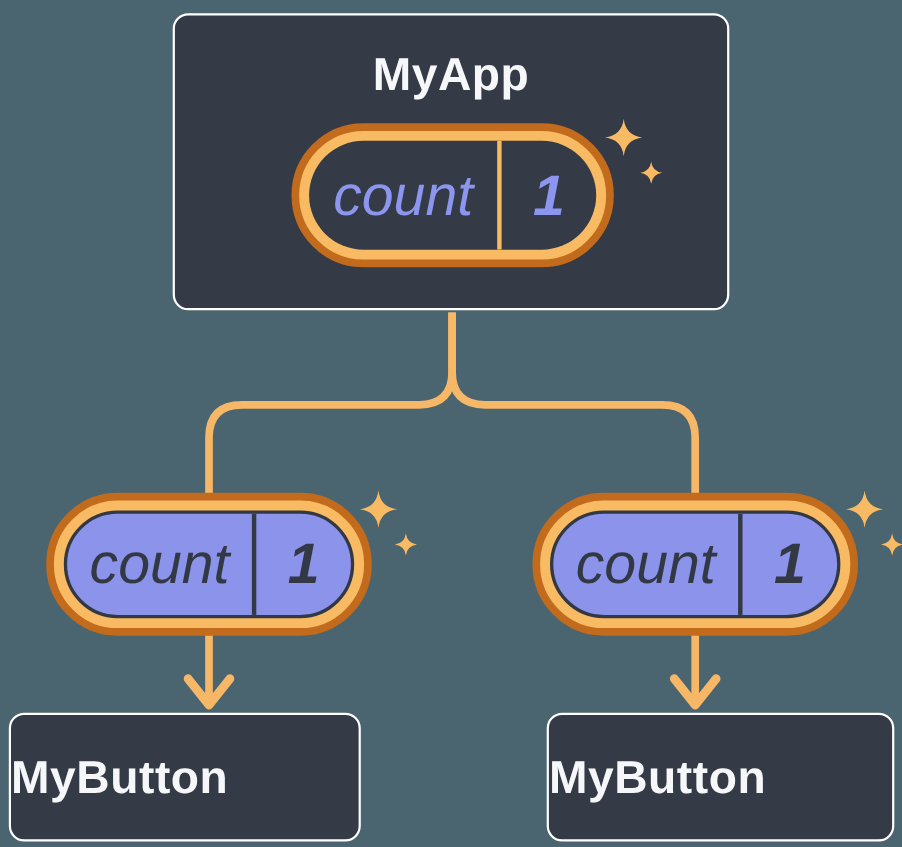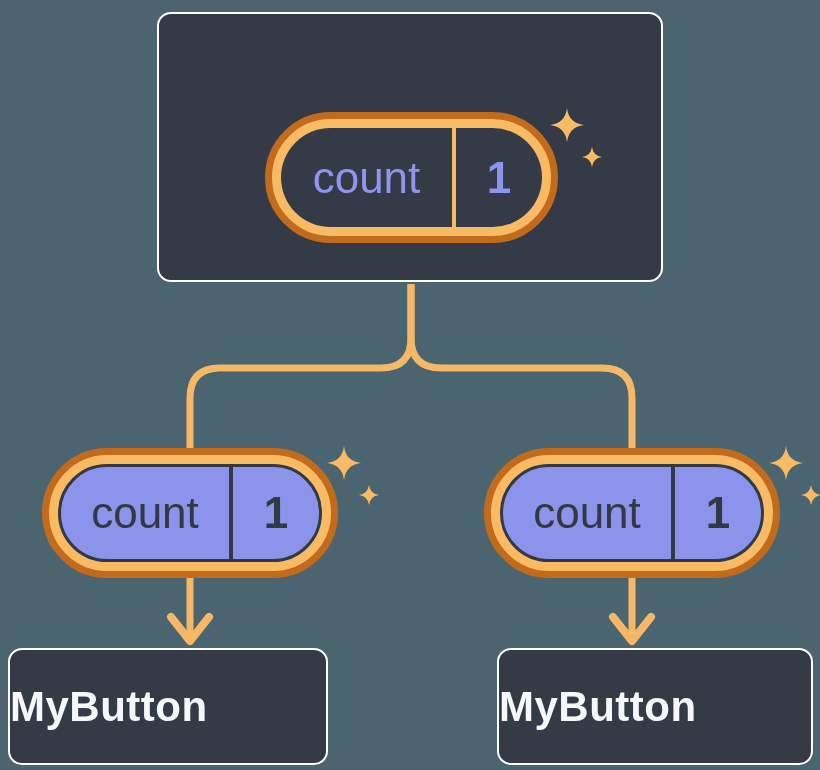--- a/index.html
+++ b/index.html
@@ -80,22 +80,23 @@
     background: var(--surface-dark, #343A46);
   }
   .pill.light .pill-body {
     background: var(--purple-fill, #8B93EA);
     border: 3px solid var(--dark-text, #323844);
   }
   .cell {
     display: flex;
     align-items: center;
     justify-content: center;
-    font-size: 44px;
+    font-size: 52px;
     white-space: nowrap;
+    font-style: italic;
   }
   .cell.key { flex: 0 0 171px; }
   .pill.light .cell.key { flex: 0 0 168px; }
   .cell.val { flex: 1 1 auto; font-weight: 700; }
   .divider { flex: 0 0 4px; }
   .pill.dark .divider { background: var(--orange-light, #F8BB63); }
   .pill.light .divider { background: var(--dark-text, #323844); }
   .pill.dark .cell.key { color: var(--periwinkle-text, #8C96EE); font-weight: 400; }
   .pill.dark .cell.val { color: var(--periwinkle-text, #8C96EE); }
   .pill.light .cell.key { color: var(--dark-text, #323844); font-weight: 500; }
@@ -119,20 +120,21 @@
   <svg class="wires" width="820" height="770" viewBox="0 0 820 770">
     <path d="M411,284 V338 Q411,368 381,368 H220 Q190,368 190,398 V450"></path>
     <path d="M411,284 V338 Q411,368 441,368 H602 Q632,368 632,398 V450"></path>
     <path d="M190,560 V636"></path>
     <path class="head" d="M171,617 L190,641 L209,617"></path>
     <path d="M632,560 V636"></path>
     <path class="head" d="M613,617 L632,641 L651,617"></path>
   </svg>
 
   <div class="node root" style="left:157px; top:12px; width:506px; height:270px;">
+    <div class="node-title">MyApp</div>
 
     <div class="pill dark" style="left:106px; top:98px; width:293px; height:131px;">
       <div class="pill-body">
         <div class="cell key">count</div>
         <div class="divider"></div>
         <div class="cell val">1</div>
       </div>
       <svg class="sparkles" width="60" height="70" viewBox="0 0 60 70">
         <path d="M20,3 Q21.8,18.2 37,20 Q21.8,21.8 20,37 Q18.2,21.8 3,20 Q18.2,18.2 20,3 Z"></path>
         <path d="M45,42 Q46.2,50.8 55,52 Q46.2,53.2 45,62 Q43.8,53.2 35,52 Q43.8,50.8 45,42 Z"></path>

